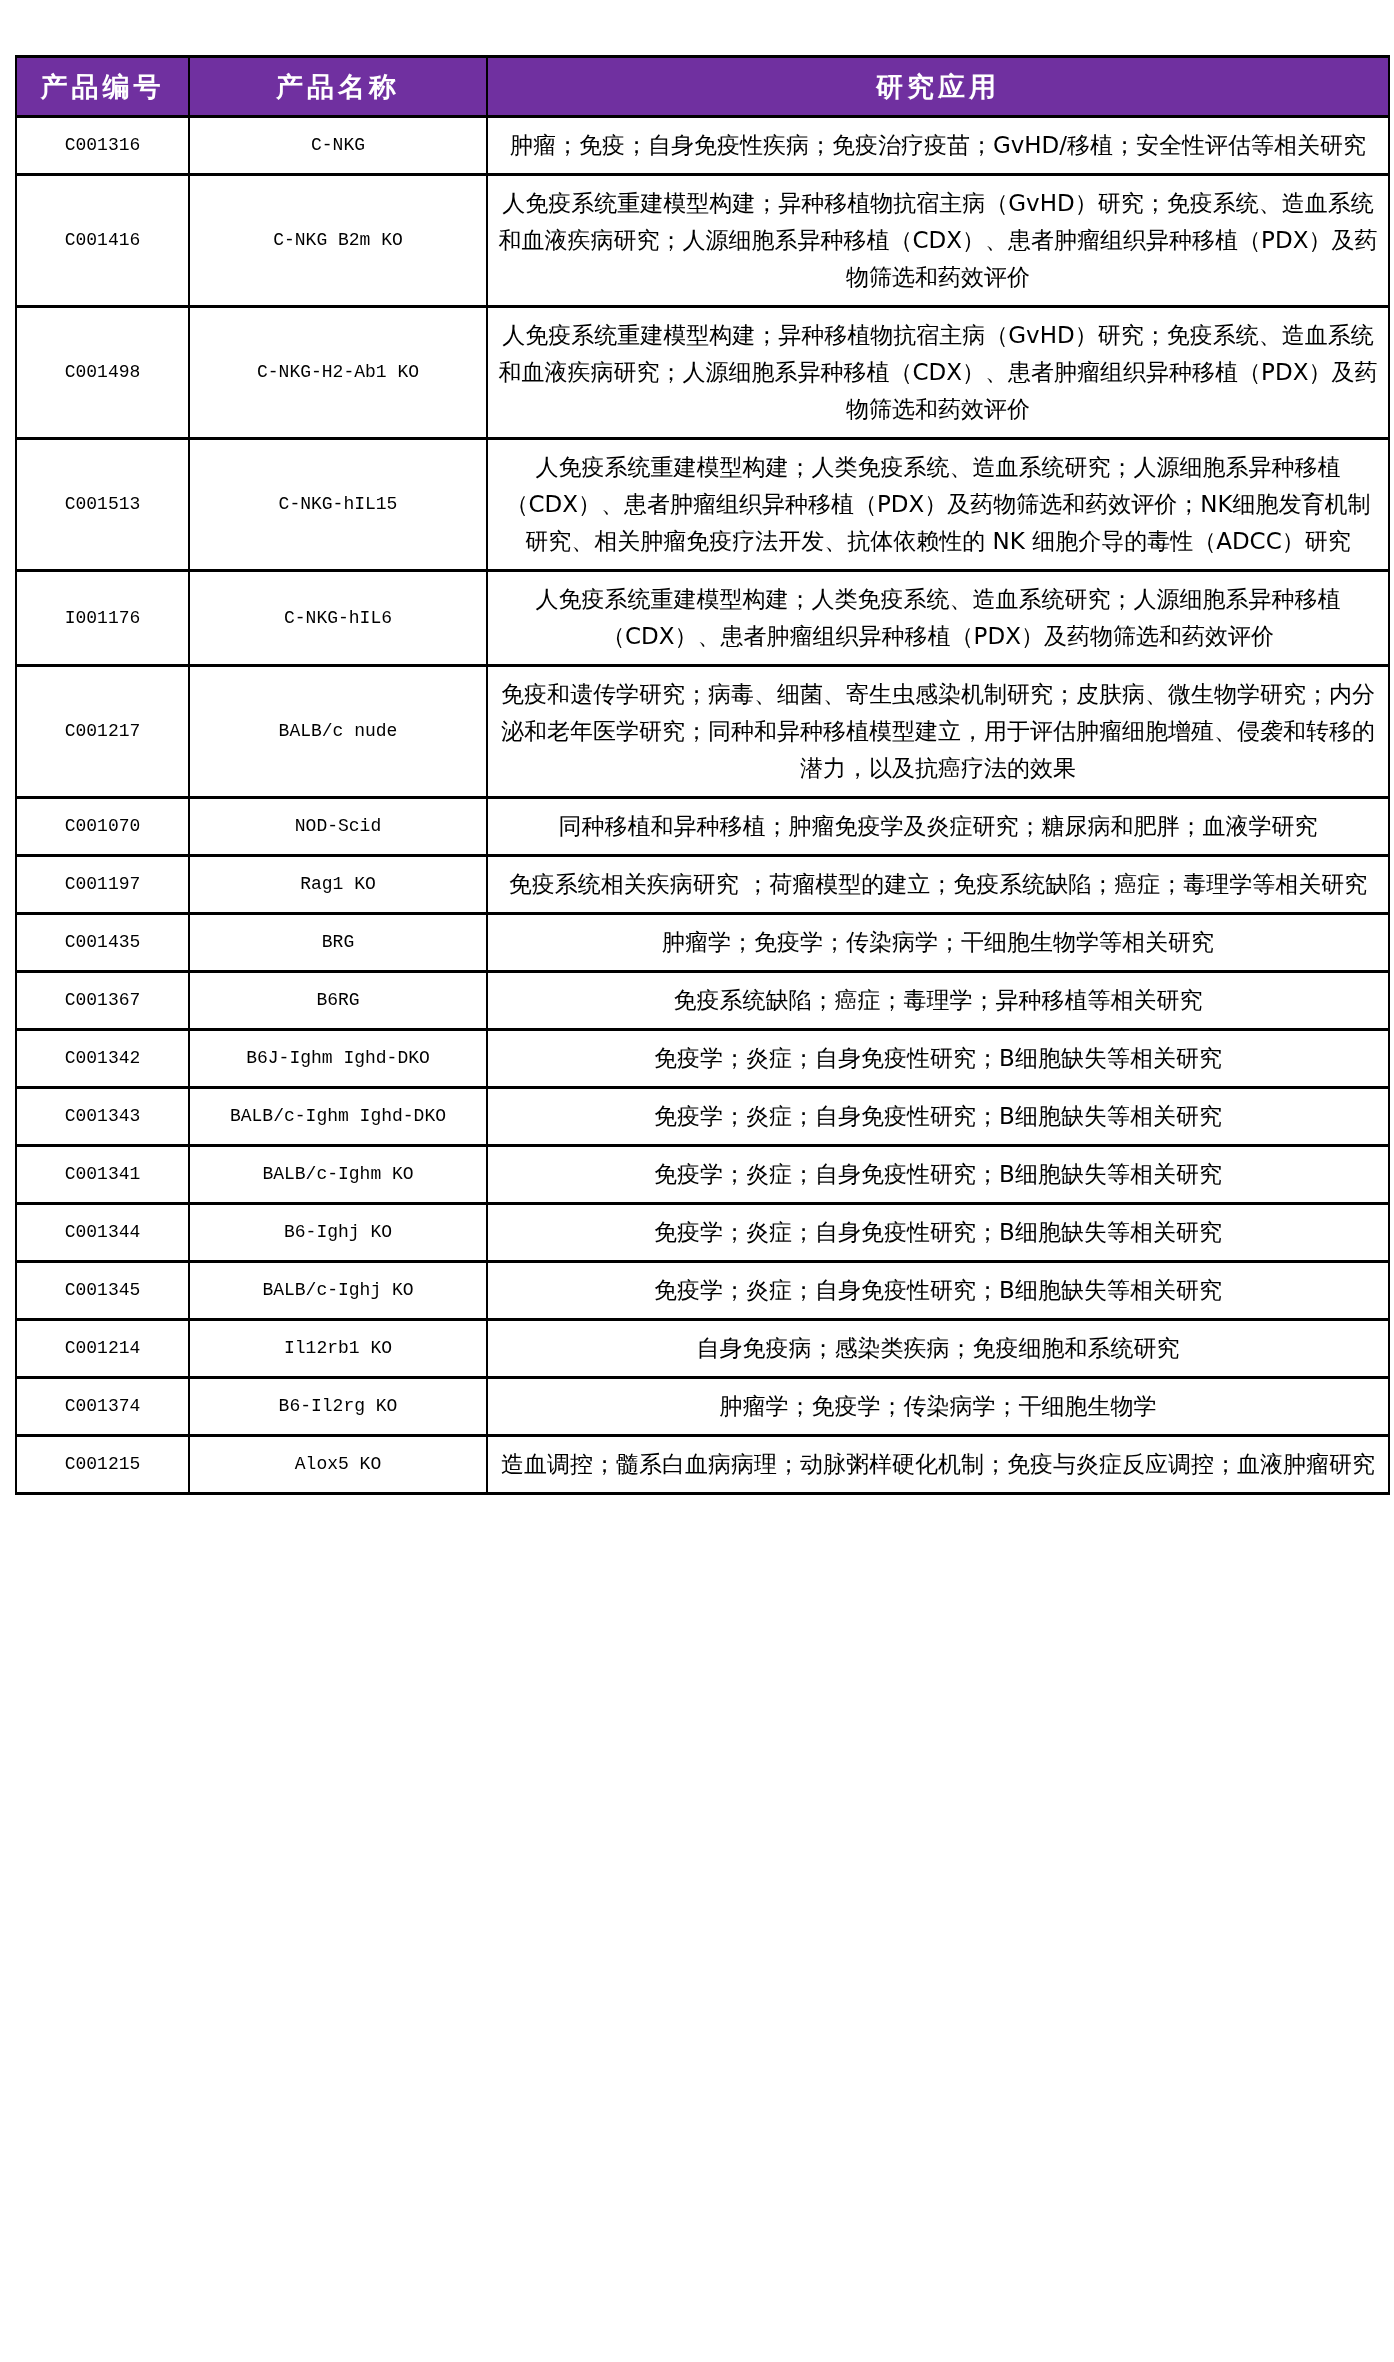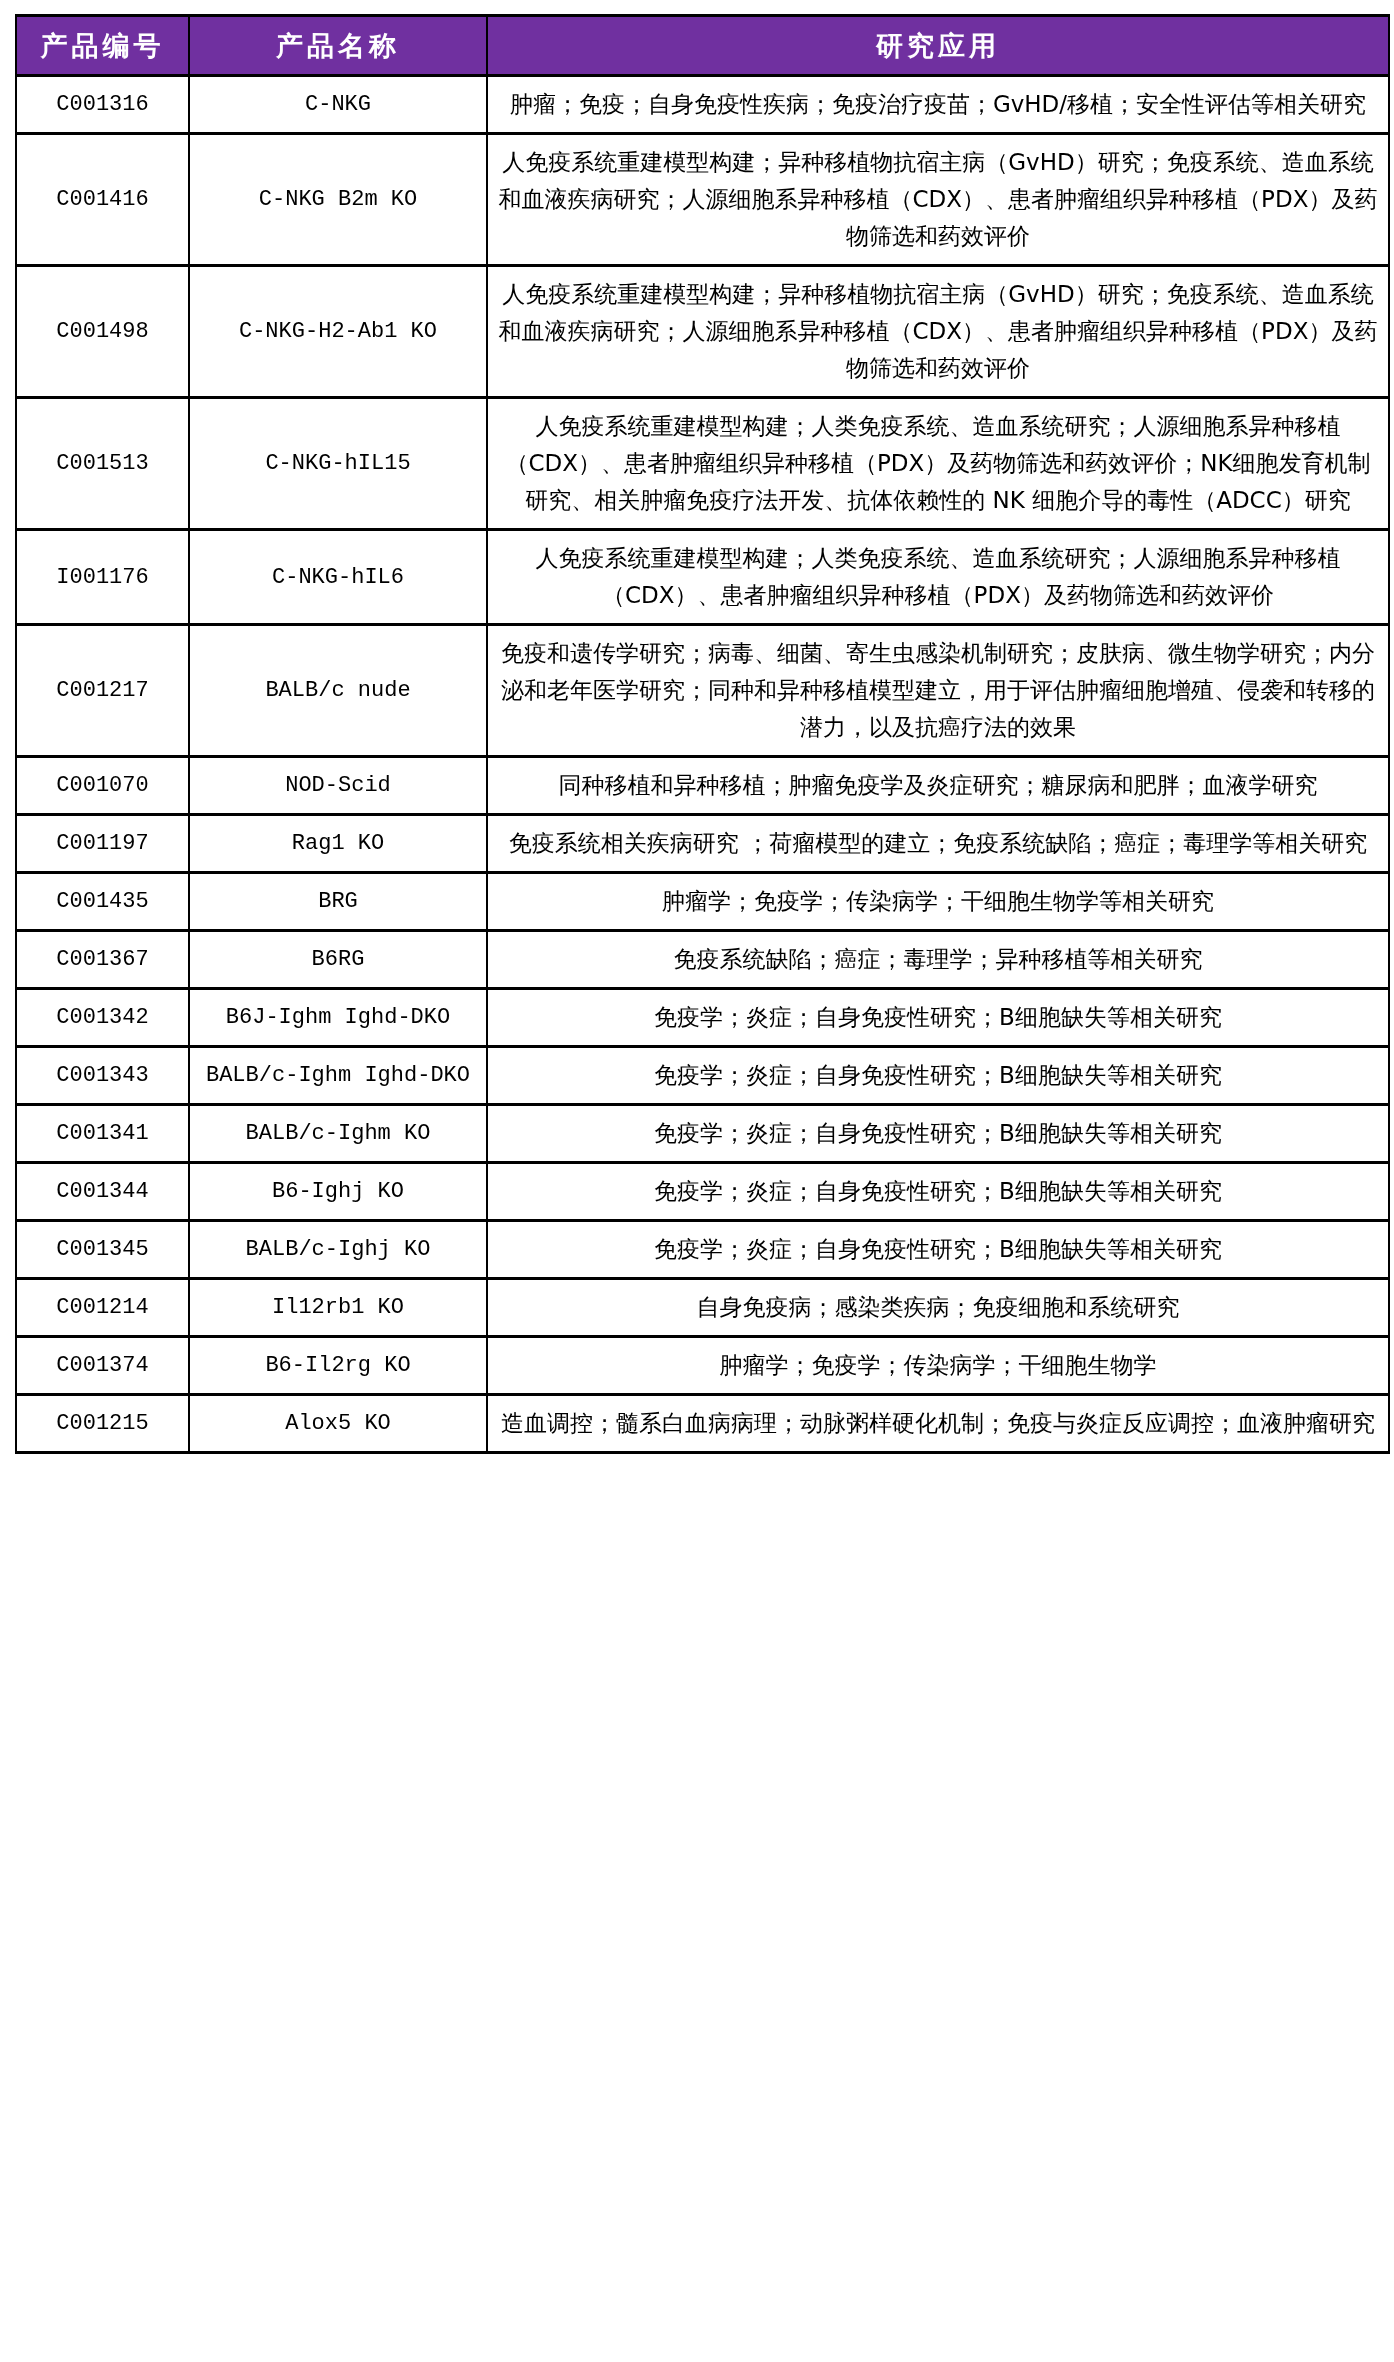--- a/index.html
+++ b/index.html
@@ -5,20 +5,21 @@
   html, body {
     margin: 0;
     padding: 0;
     background: #ffffff;
   }
   .page {
     width: 1394px;
     box-sizing: border-box;
     padding: 14px 4px 20px 15px;
     font-family: "DejaVu Sans", "Liberation Sans", sans-serif;
+    margin-top: 41px;
   }
   table.product-table {
     border-collapse: collapse;
     width: 100%;
     table-layout: fixed;
   }
   col.c-id   { width: 173px; }
   col.c-name { width: 298px; }
   th, td {
     border-left: 2px solid #000;
@@ -40,21 +41,21 @@
     line-height: 1.3;
   }
   tbody td {
     color: #000000;
     font-size: 23px;
     line-height: 37px;
     padding: 9px 8px;
   }
   td.cell-id, td.cell-name {
     font-family: "Liberation Mono", "DejaVu Sans Mono", monospace;
-    font-size: 22px;
+    font-size: 18px;
     letter-spacing: 0px;
     padding: 9px 4px;
   }
   td.cell-app {
     padding: 9px 10px;
   }
 </style>
 </head>
 <body>
 

